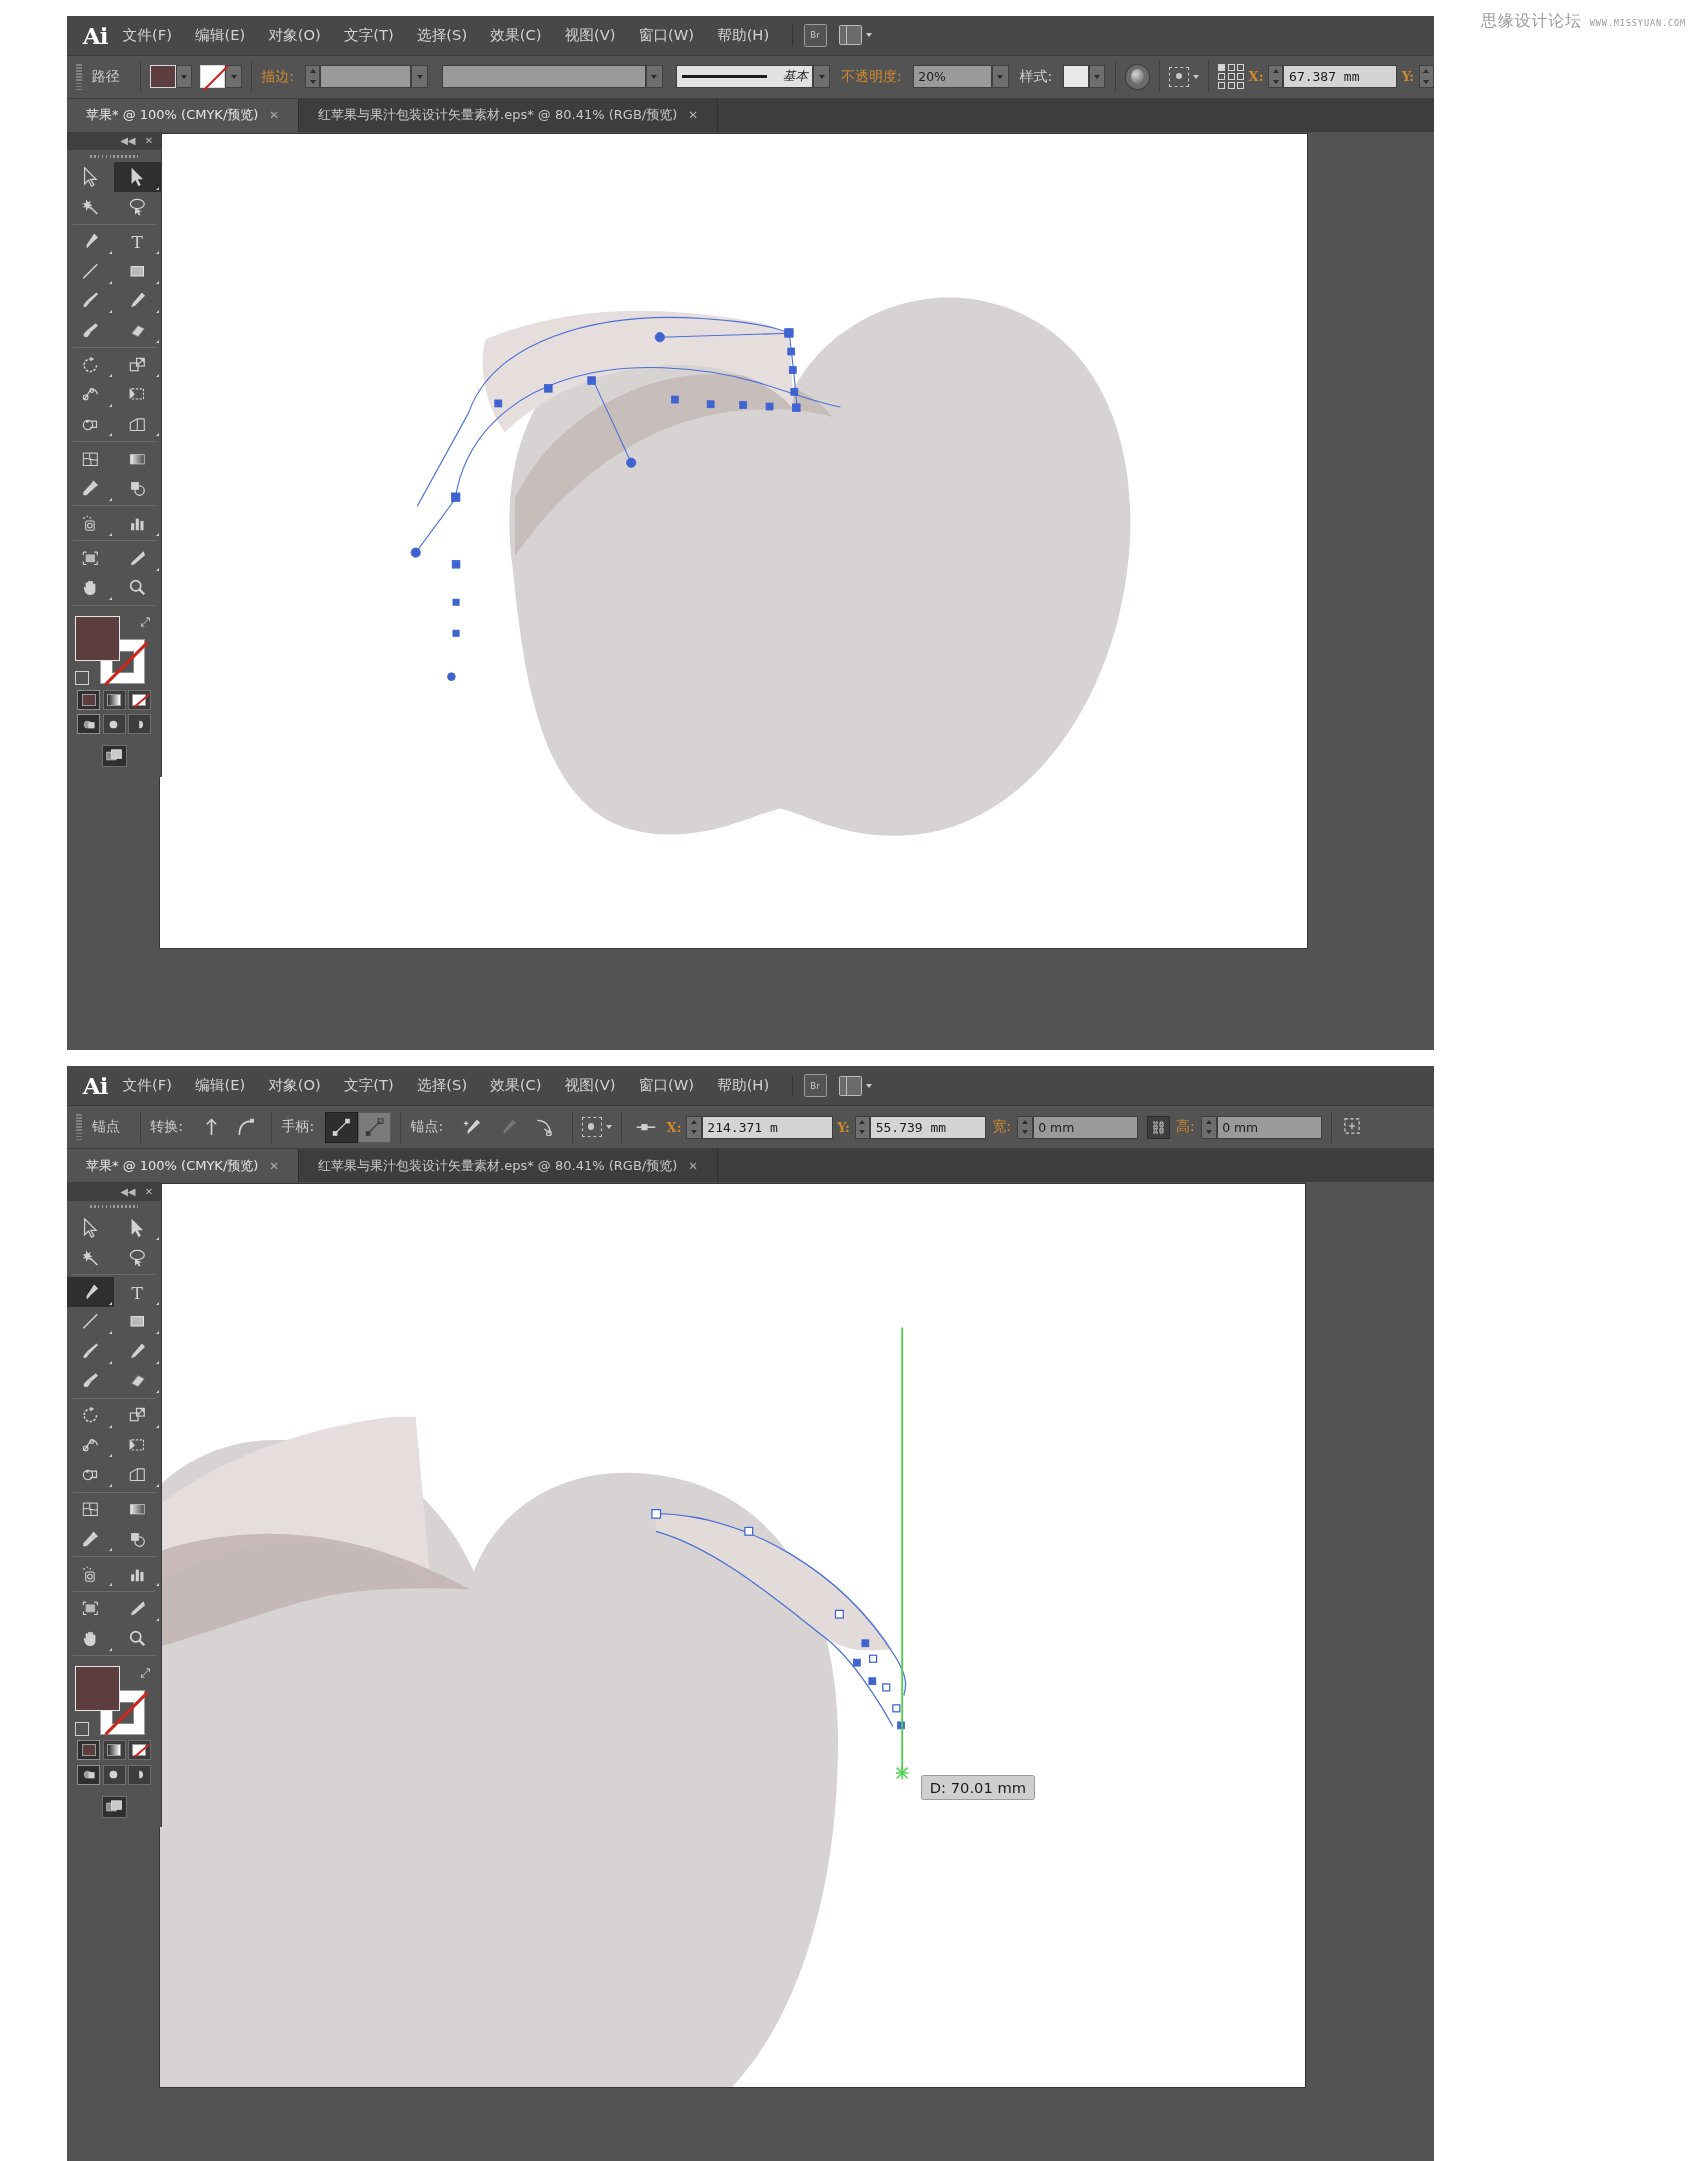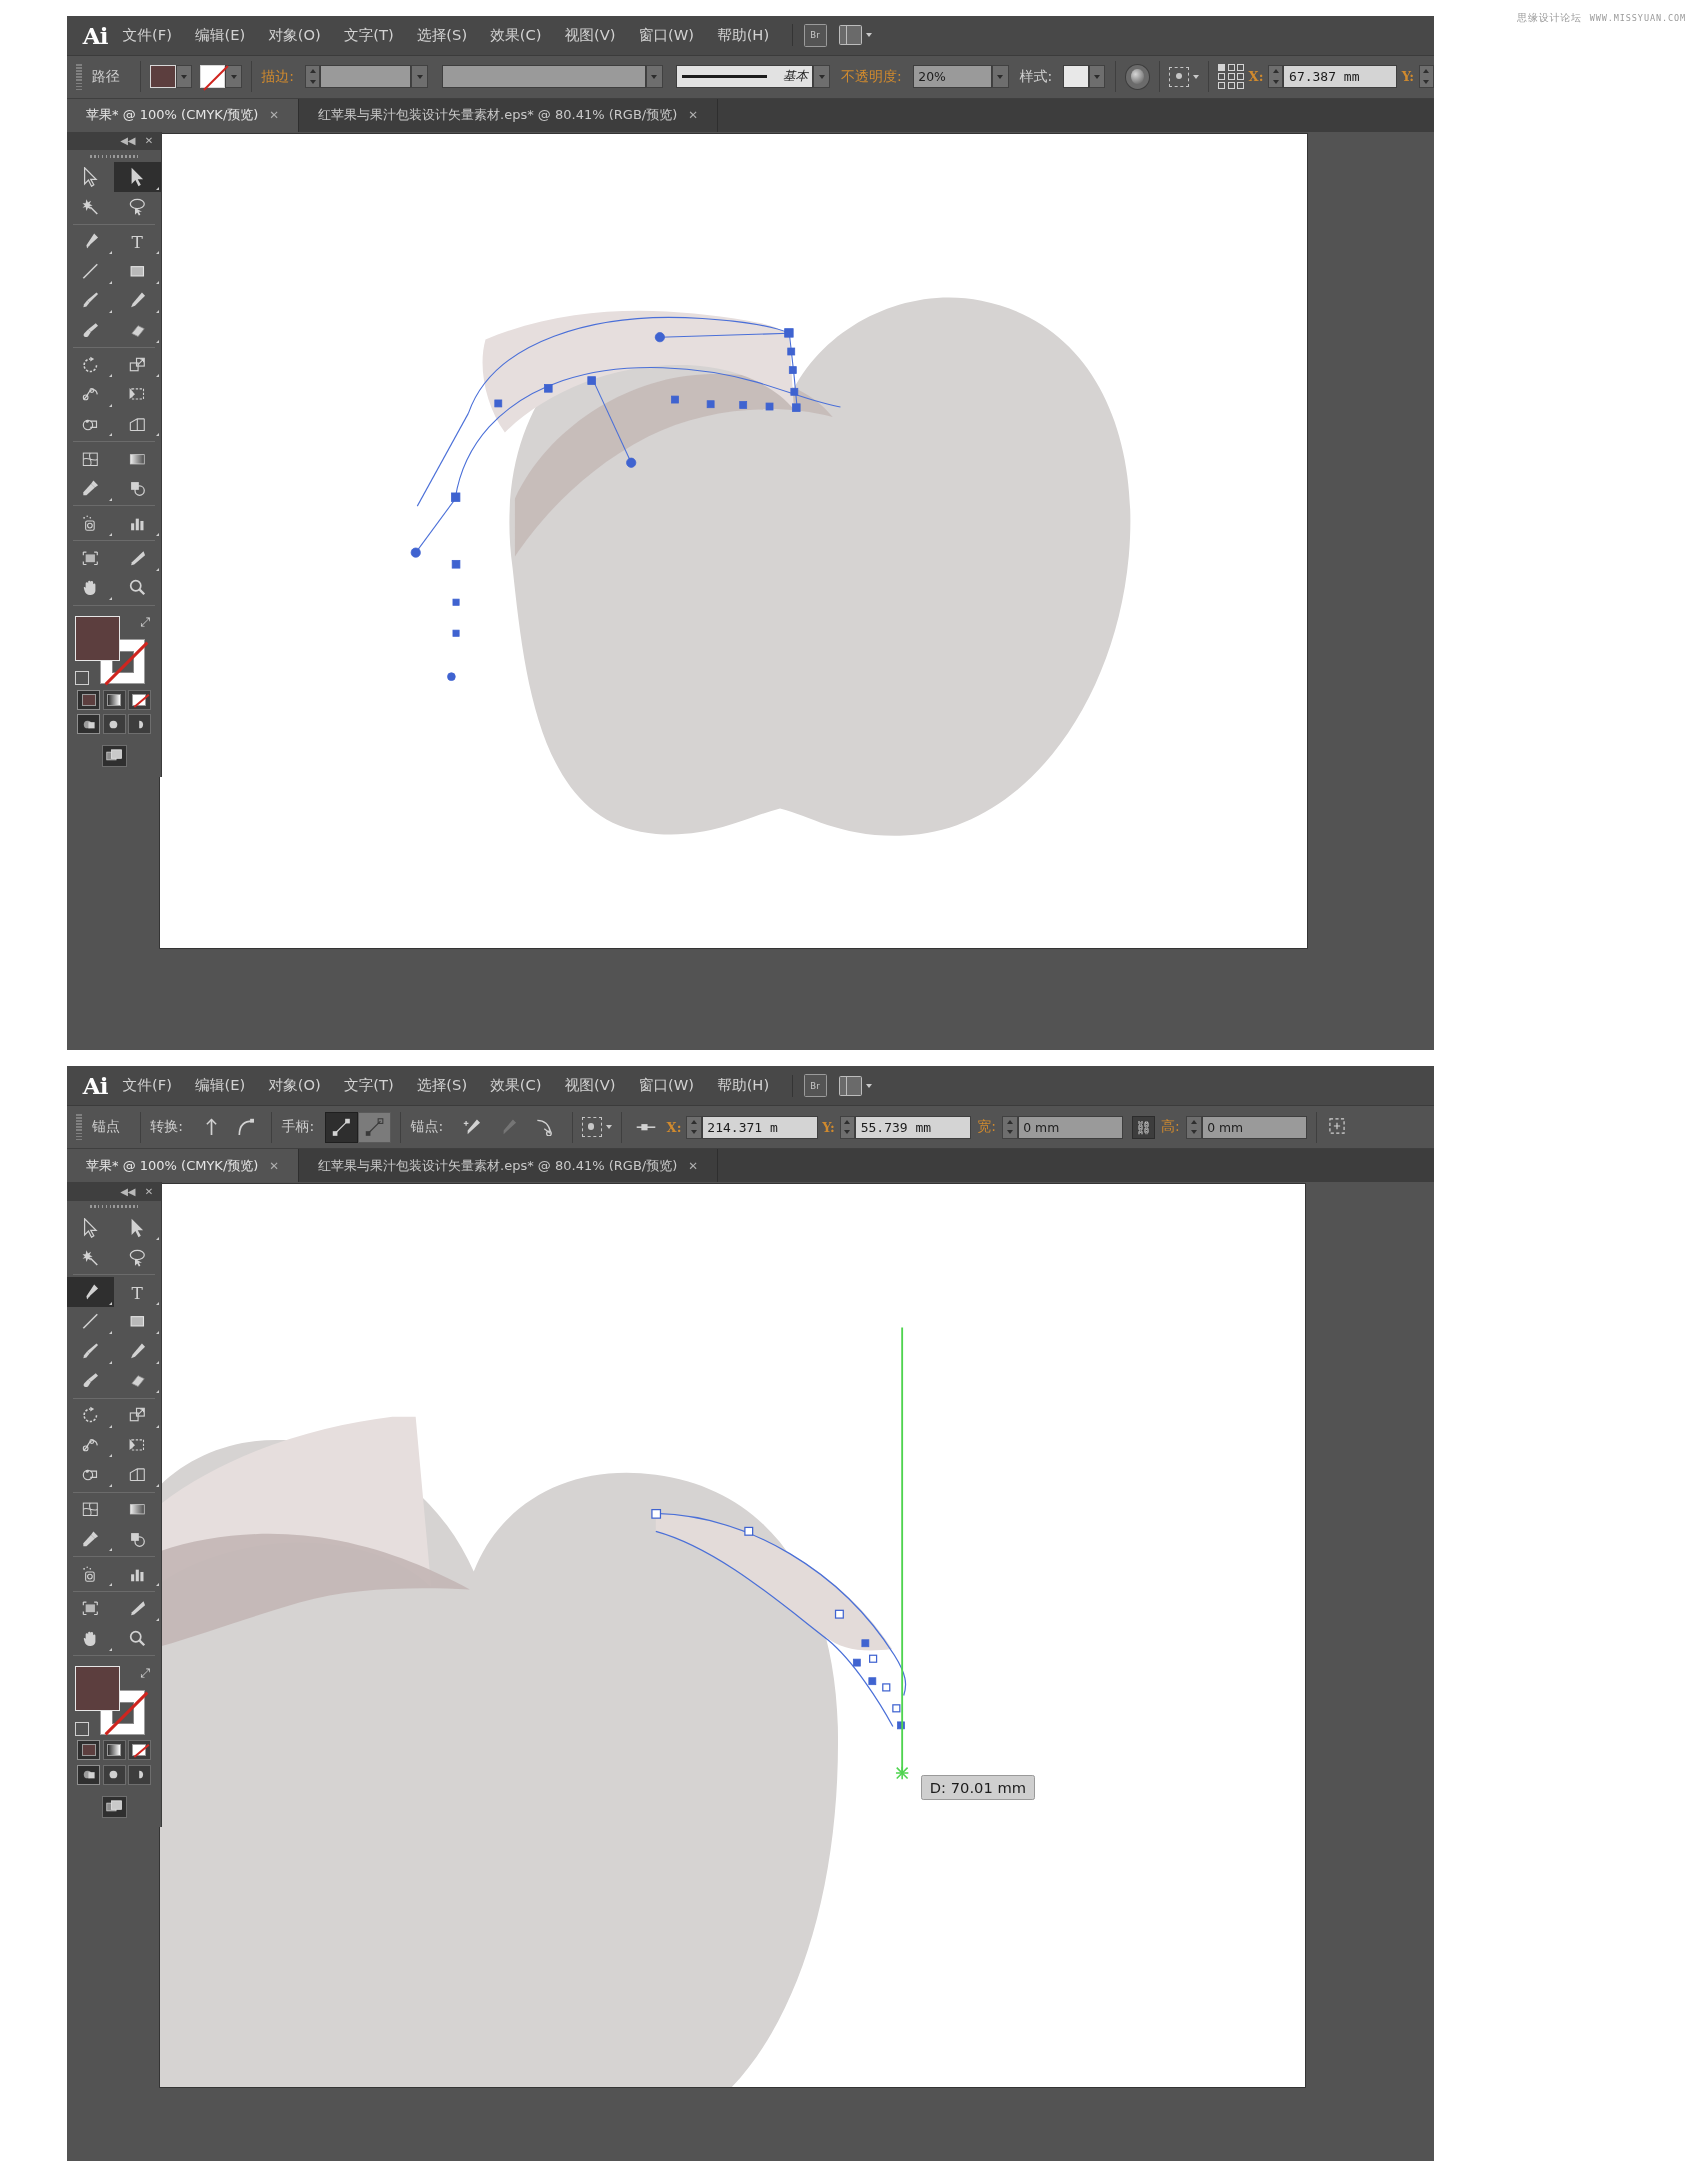--- a/index.html
+++ b/index.html
@@ -5,21 +5,21 @@
   * { box-sizing: border-box; margin:0; padding:0; }
   html,body { background:#fff; }
   body {
     width:1700px; height:2161px; position:relative;
     font-family:"DejaVu Sans","Liberation Sans",sans-serif;
     overflow:hidden;
   }
 
   
   .watermark { position:absolute; top:11px; right:14px; display:flex; align-items:baseline; gap:7.8px; color:#9a9a9a; }
-  .wm-cn { font-size:10px; letter-spacing:0.8px; }
+  .wm-cn { font-size:16px; letter-spacing:0.8px; }
   .wm-url { font-size:8.5px; letter-spacing:0.9px; font-family:"DejaVu Sans Mono","Liberation Mono",monospace; }
 
   
   .ai-window { position:absolute; left:67px; background:#535353; }
   #win1 { top:15.5px; width:1367px; height:1033px; }
   #win2 { top:1066px; width:1367px; height:1095px; }
 
   
   .menubar { height:40px; background:#484848; display:flex; align-items:center; padding-left:11px;
              border-bottom:0.8px solid #3b3b3b; }
@@ -616,21 +616,21 @@
       <svg width="22" height="12.4" viewBox="0 0 28 16">
           <path d="M2 8 L26 8" stroke="#d2d2d2" stroke-width="2"></path>
           <rect x="8" y="4" width="8" height="8" fill="#d2d2d2"></rect>
         </svg>
     </div>
     <div class="xy-lab">X:</div>
     <div class="stepper">
         <span class="up"></span>
         <span class="dn"></span>
       </div>
-    <div class="field" style="width:116px">214.371 m</div>
+    <div class="field" style="width:131px">214.371 m</div>
     <div class="xy-lab">Y:</div>
     <div class="stepper">
         <span class="up"></span>
         <span class="dn"></span>
       </div>
     <div class="field" style="width:116px">55.739 mm</div>
     <div class="ctrl-label orange" style="margin:0 6.2px">宽:</div>
     <div class="stepper">
         <span class="up"></span>
         <span class="dn"></span>

